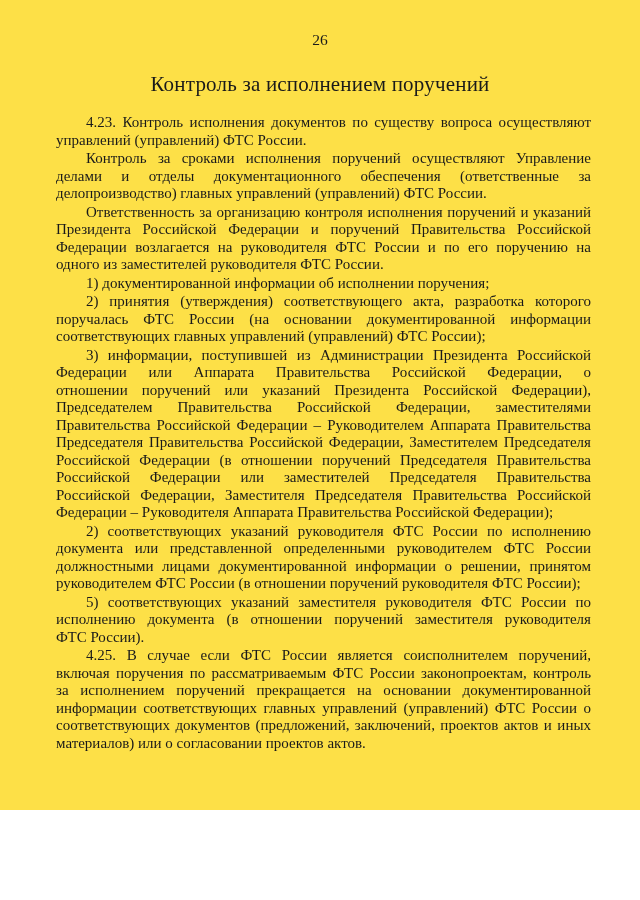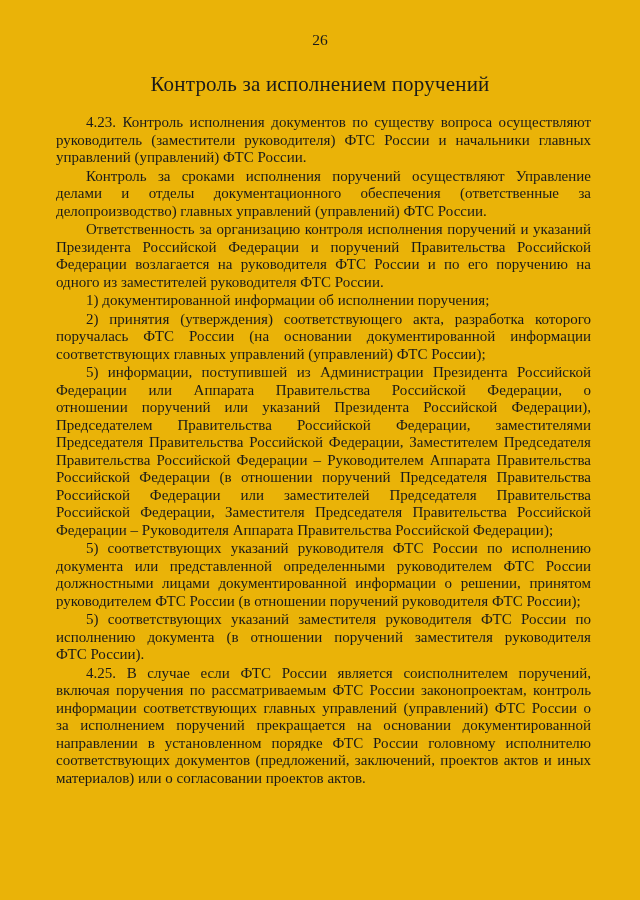--- a/index.html
+++ b/index.html
@@ -3,22 +3,22 @@
 <meta charset="utf-8">
 <style>
   html, body {
     margin: 0;
     padding: 0;
     background: #ffffff;
   }
   .page {
     position: relative;
     width: 640px;
-    height: 900px;
-    background: #eab308;
+    height: 810px;
+    background: #fde047;
     overflow: hidden;
     font-family: "Liberation Serif", "DejaVu Serif", serif;
     color: #1a1a1a;
   }
   .page-number {
     position: absolute;
     top: 31px;
     left: 0;
     width: 640px;
     text-align: center;
@@ -67,21 +67,20 @@
 </style>
 </head>
 <body>
 
 <div class="page">
   <div class="page-number">26</div>
   <div class="doc-heading">Контроль за исполнением поручений</div>
   <div class="doc-body" style="color: rgb(26, 26, 26);">
       <div class="para">
         <div class="line justified indent">4.23. Контроль исполнения документов по существу вопроса осуществляют</div>
-        <div class="line justified">руководитель (заместители руководителя) ФТС России и начальники главных</div>
         <div class="line justified endline">управлений (управлений) ФТС России.</div>
       </div>
       <div class="para">
         <div class="line justified indent">Контроль за сроками исполнения поручений осуществляют Управление</div>
         <div class="line justified">делами и отделы документационного обеспечения (ответственные за</div>
         <div class="line justified endline">делопроизводство) главных управлений (управлений) ФТС России.</div>
       </div>
       <div class="para">
         <div class="line justified indent">Ответственность за организацию контроля исполнения поручений и указаний</div>
         <div class="line justified">Президента Российской Федерации и поручений Правительства Российской</div>
@@ -90,45 +89,44 @@
       </div>
       <div class="para">
         <div class="line justified indent endline">1) документированной информации об исполнении поручения;</div>
       </div>
       <div class="para">
         <div class="line justified indent">2) принятия (утверждения) соответствующего акта, разработка которого</div>
         <div class="line justified">поручалась ФТС России (на основании документированной информации</div>
         <div class="line justified endline">соответствующих главных управлений (управлений) ФТС России);</div>
       </div>
       <div class="para">
-        <div class="line justified indent">5) информации, поступившей из Администрации Президента Российской</div>
+        <div class="line justified indent">3) информации, поступившей из Администрации Президента Российской</div>
         <div class="line justified">Федерации или Аппарата Правительства Российской Федерации, о</div>
         <div class="line justified">отношении поручений или указаний Президента Российской Федерации),</div>
         <div class="line justified">Председателем Правительства Российской Федерации, заместителями</div>
+        <div class="line justified">Правительства Российской Федерации – Руководителем Аппарата Правительства</div>
         <div class="line justified">Председателя Правительства Российской Федерации, Заместителем Председателя</div>
-        <div class="line justified">Правительства Российской Федерации – Руководителем Аппарата Правительства</div>
         <div class="line justified">Российской Федерации (в отношении поручений Председателя Правительства</div>
         <div class="line justified">Российской Федерации или заместителей Председателя Правительства</div>
         <div class="line justified">Российской Федерации, Заместителя Председателя Правительства Российской</div>
         <div class="line justified endline">Федерации – Руководителя Аппарата Правительства Российской Федерации);</div>
       </div>
       <div class="para">
-        <div class="line justified indent">5) соответствующих указаний руководителя ФТС России по исполнению</div>
+        <div class="line justified indent">2) соответствующих указаний руководителя ФТС России по исполнению</div>
         <div class="line justified">документа или представленной определенными руководителем ФТС России</div>
         <div class="line justified">должностными лицами документированной информации о решении, принятом</div>
         <div class="line justified endline">руководителем ФТС России (в отношении поручений руководителя ФТС России);</div>
       </div>
       <div class="para">
         <div class="line justified indent">5) соответствующих указаний заместителя руководителя ФТС России по</div>
         <div class="line justified">исполнению документа (в отношении поручений заместителя руководителя</div>
         <div class="line justified endline">ФТС России).</div>
       </div>
       <div class="para">
         <div class="line justified indent">4.25. В случае если ФТС России является соисполнителем поручений,</div>
         <div class="line justified">включая поручения по рассматриваемым ФТС России законопроектам, контроль</div>
+        <div class="line justified">за исполнением поручений прекращается на основании документированной</div>
         <div class="line justified">информации соответствующих главных управлений (управлений) ФТС России о</div>
-        <div class="line justified">за исполнением поручений прекращается на основании документированной</div>
-        <div class="line justified">направлении в установленном порядке ФТС России головному исполнителю</div>
         <div class="line justified">соответствующих документов (предложений, заключений, проектов актов и иных</div>
         <div class="line justified endline">материалов) или о согласовании проектов актов.</div>
       </div>
     </div>
 </div>
 
 </body></html>

